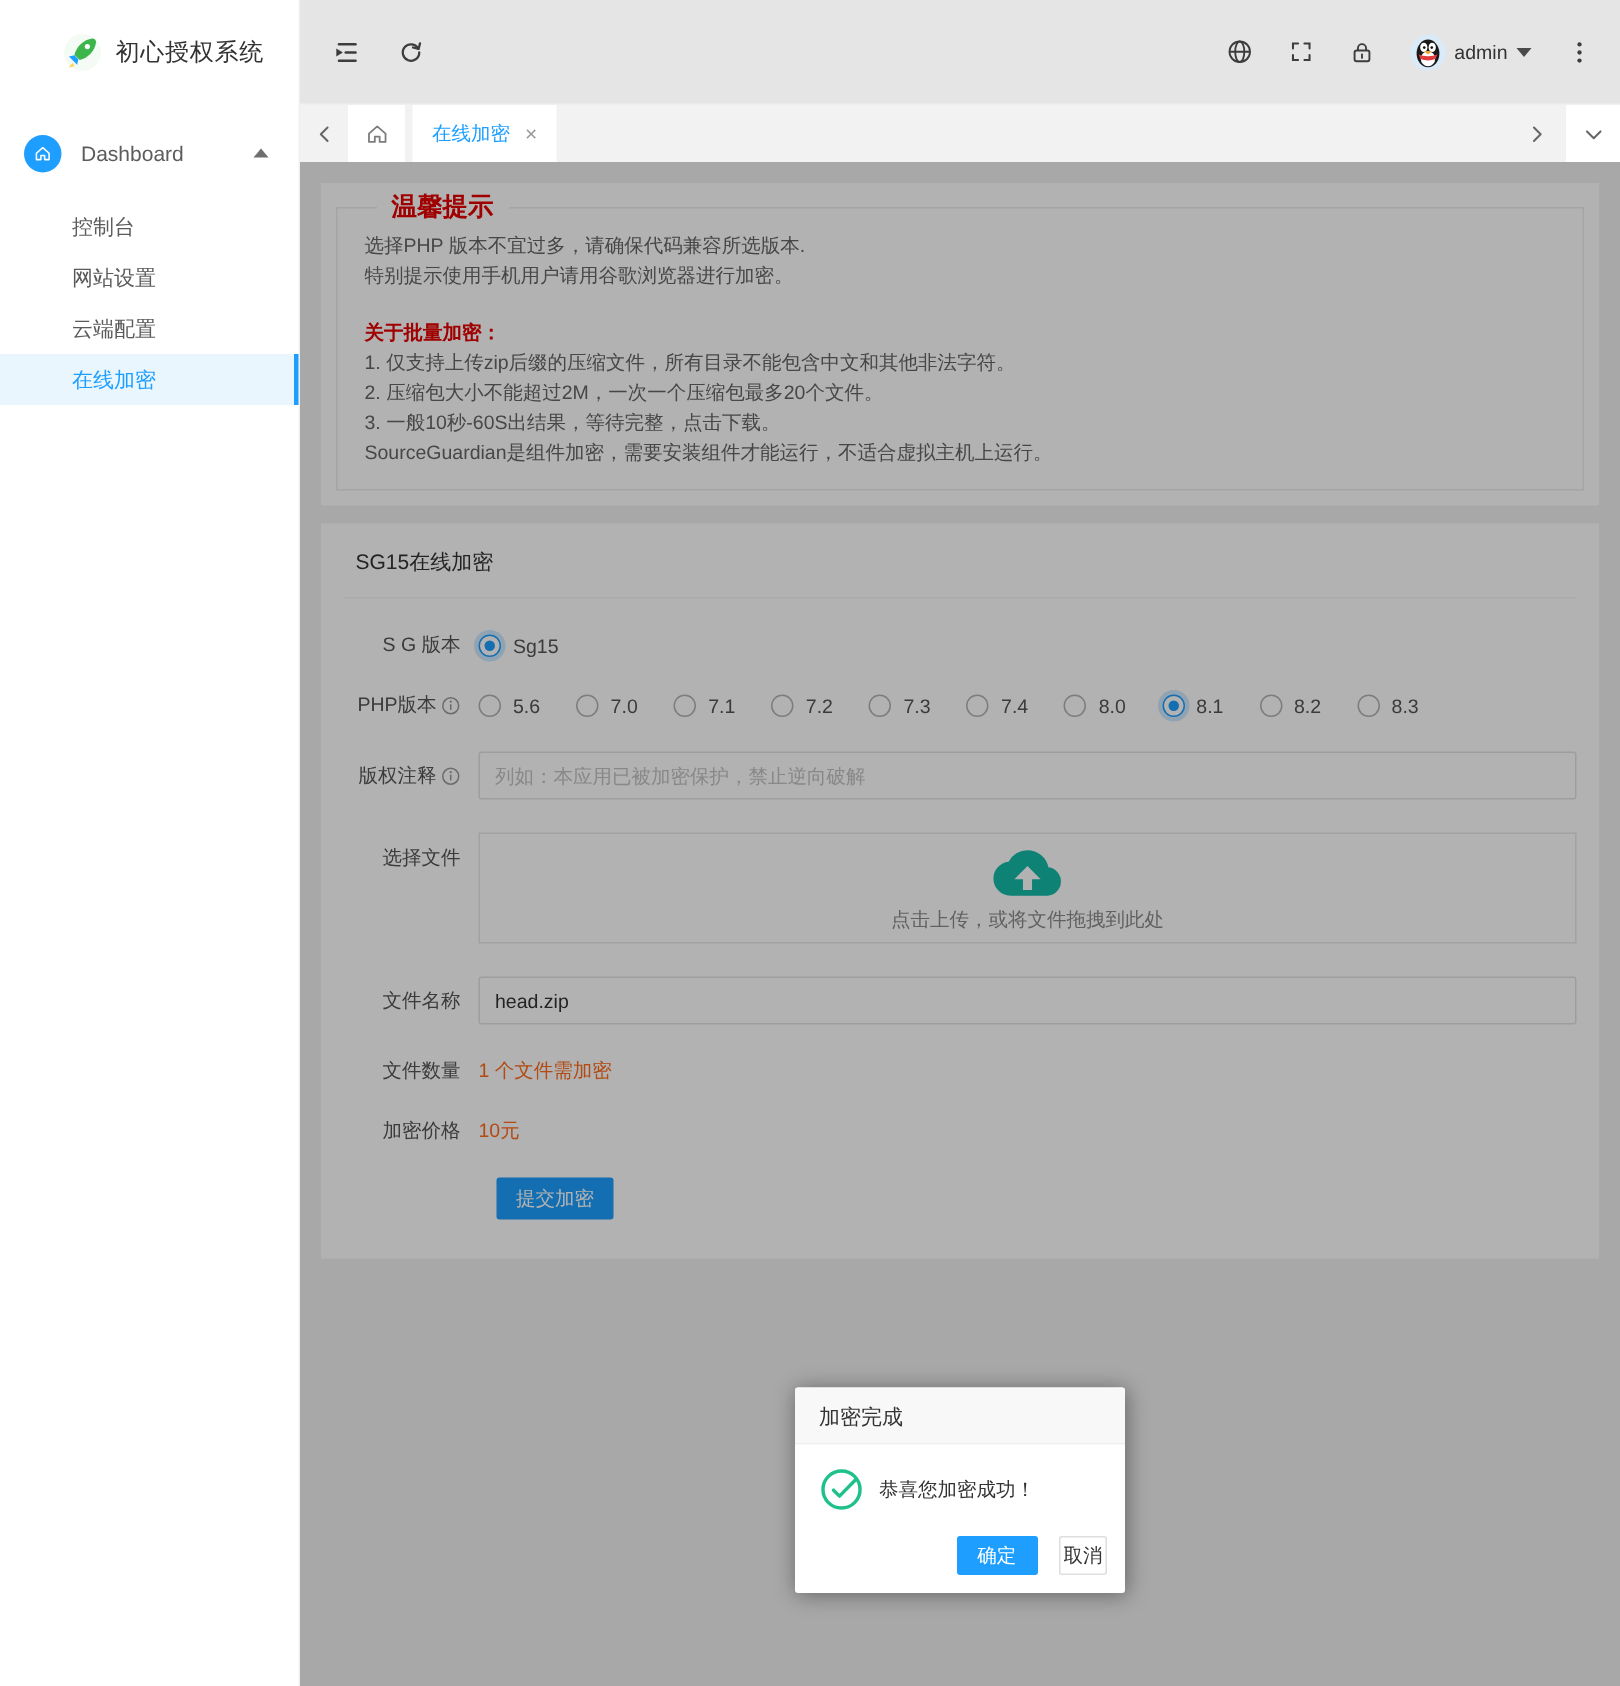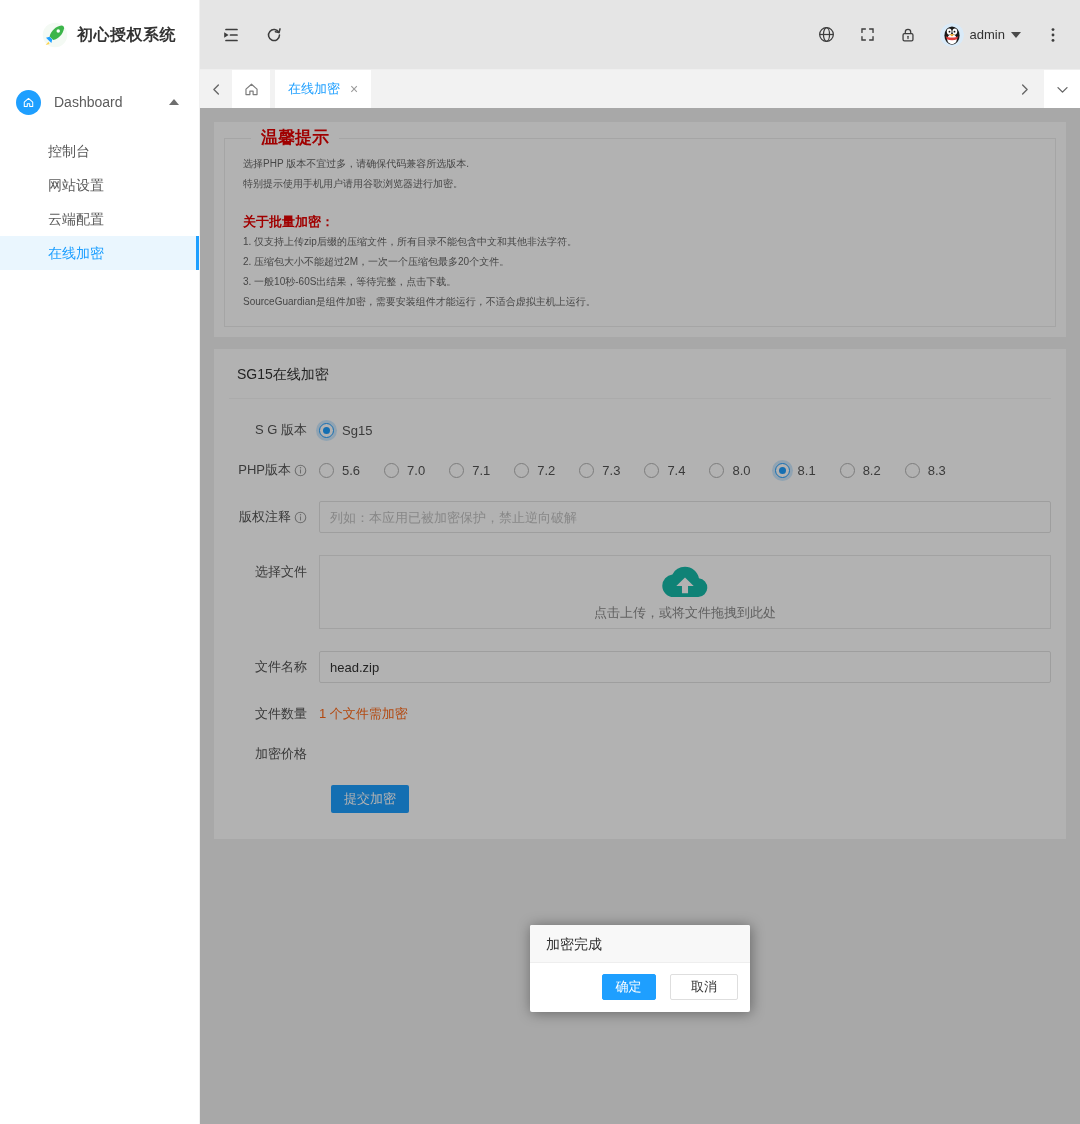--- a/index.html
+++ b/index.html
@@ -8,21 +8,21 @@
     width:1080px; height:1124px; position:relative; overflow:hidden;
     background:#fff; font-family:"Liberation Sans","DejaVu Sans",sans-serif;
     -webkit-font-smoothing:antialiased;
   }
 
   
   .sidebar { position:absolute; left:0; top:0; bottom:0; width:200px; background:#fff;
              border-right:1px solid #f1f1f1; z-index:10; }
   .logo-row { height:70px; display:flex; align-items:center; padding-left:42px; }
   .logo-icon { width:26px; height:26px; margin-right:9px; flex:none; }
-  .logo-title { font-size:16px; color:#333; font-weight:700; letter-spacing:0.5px;text-align:right; }
+  .logo-title { font-size:16px; color:#333; font-weight:400; letter-spacing:0.5px;text-align:right; }
   .menu-group { height:48px; display:flex; align-items:center; padding:0 20px 0 16px;
                 cursor:pointer; margin-top:8px; }
   .menu-group-icon { width:25px; height:25px; border-radius:50%; background:#1E9FFF;
                      display:flex; align-items:center; justify-content:center; margin-right:13px; flex:none; }
   .menu-group-label { font-size:14px; color:#5c5c5c; flex:1; }
   .caret-up { width:0; height:0; border-left:5px solid transparent; border-right:5px solid transparent;
               border-bottom:6px solid #6e6e6e; }
   .submenu { margin-top:8px; }
   .submenu-item { height:34px; line-height:34px; padding-left:48px; font-size:14px;
                   color:#5a5a5a; cursor:pointer; position:relative; }
@@ -54,21 +54,21 @@
   .tab-spacer { flex:1; }
   .tab-dropdown { width:36px; height:38px; background:#fff; display:flex; align-items:center;
                   justify-content:center; margin-left:4px; cursor:pointer; }
 
   
   .content { position:absolute; left:200px; top:108px; width:880px; bottom:0;
              background:#f1f1f1; padding:14px; overflow:hidden; z-index:1; }
   .notice-card { background:#fff; padding:6px 10px 10px; }
   .notice-field { border:1px solid #ececec; margin:0; padding:6px 18px 14px; background:#fff; }
   .notice-legend { font-size:17px; font-weight:bold; color:#e60000; padding:0 10px; margin-left:8px; line-height:20px; }
-  .notice-line { margin:0; font-size:10px; color:#666; line-height:20px; }
+  .notice-line { margin:0; font-size:13px; color:#666; line-height:20px; }
   .batch-title { margin:18px 0 0; font-size:13px; color:#e60000; font-weight:bold; line-height:20px; }
 
   .form-card { margin-top:12px; background:#fff; padding:15px 15px 26px; }
   .form-card-header { font-size:14px; color:#333; padding:2px 0 14px 8px; border-bottom:1px solid #f5f5f5; }
   .frow { display:flex; align-items:center; margin-top:22px; }
   .frow.file-row { align-items:flex-start; }
   .file-row .flabel { margin-top:8px; }
   .flabel { width:90px; flex:none; display:flex; justify-content:flex-end; align-items:center;
             gap:3px; padding-right:12px; font-size:13px; color:#555; }
   .ffield { flex:1; display:flex; align-items:center; min-width:0; }
@@ -98,21 +98,21 @@
              background:rgba(0,0,0,0.30); z-index:20; }
   .modal { position:absolute; left:530px; top:925px; width:220px; background:#fff; border-radius:2px;
            box-shadow:1px 1px 14px rgba(0,0,0,0.4); z-index:30; }
   .modal-header { height:38px; line-height:38px; padding:0 16px; background:#f8f8f8;
                   border-bottom:1px solid #eee; font-size:14px; color:#333; border-radius:2px 2px 0 0; }
   .modal-body { padding:15px 16px 5px; display:flex; align-items:center; gap:10px; }
   .modal-msg { font-size:13px; color:#333; }
   .modal-footer { padding:11px 12px 12px; text-align:right; }
   .btn-confirm { height:26px; padding:0 13px; background:#1E9FFF; border:1px solid #1E9FFF; color:#fff;
                  font-size:13px; border-radius:2px; cursor:pointer; font-family:inherit; }
-  .btn-cancel { height:26px; padding:0 20px; background:#fff; border:1px solid #dedede; color:#333;
+  .btn-cancel { height:26px; padding:0 2px; background:#fff; border:1px solid #dedede; color:#333;
                 font-size:13px; border-radius:2px; margin-left:10px; cursor:pointer; font-family:inherit; }
 </style>
 </head>
 <body>
 
 <aside class="sidebar">
   <div class="logo-row">
     <span class="logo-icon">
       <svg viewBox="0 0 36 36" width="26" height="26">
         <circle cx="18" cy="18" r="17" fill="#f4faf4"></circle>
@@ -357,29 +357,39 @@
 
     <div class="frow">
       <span class="flabel">文件数量</span>
       <span class="ffield">
         <span class="value-orange">1 个文件需加密</span>
       </span>
     </div>
 
     <div class="frow">
       <span class="flabel">加密价格</span>
+      <span class="ffield">
+        <span class="value-orange">10元</span>
+      </span>
     </div>
 
     <div class="frow">
       <button class="submit-btn">提交加密</button>
     </div>
   </div>
 </main>
 
 <div class="overlay"></div>
 
 <div class="modal">
   <div class="modal-header">加密完成</div>
+  <div class="modal-body">
+    <svg viewBox="0 0 34 34" width="30" height="30" fill="none" stroke="#1fc08a" stroke-linecap="round" stroke-linejoin="round">
+      <circle cx="17" cy="17" r="14" stroke-width="2.6"></circle>
+      <path d="M11 17.5l4.5 4.5L28 9.2" stroke-width="2.6"></path>
+    </svg>
+    <span class="modal-msg">恭喜您加密成功！</span>
+  </div>
   <div class="modal-footer">
     <button class="btn-confirm">确定</button>
     <button class="btn-cancel">取消</button>
   </div>
 </div>
 
 </body></html>

